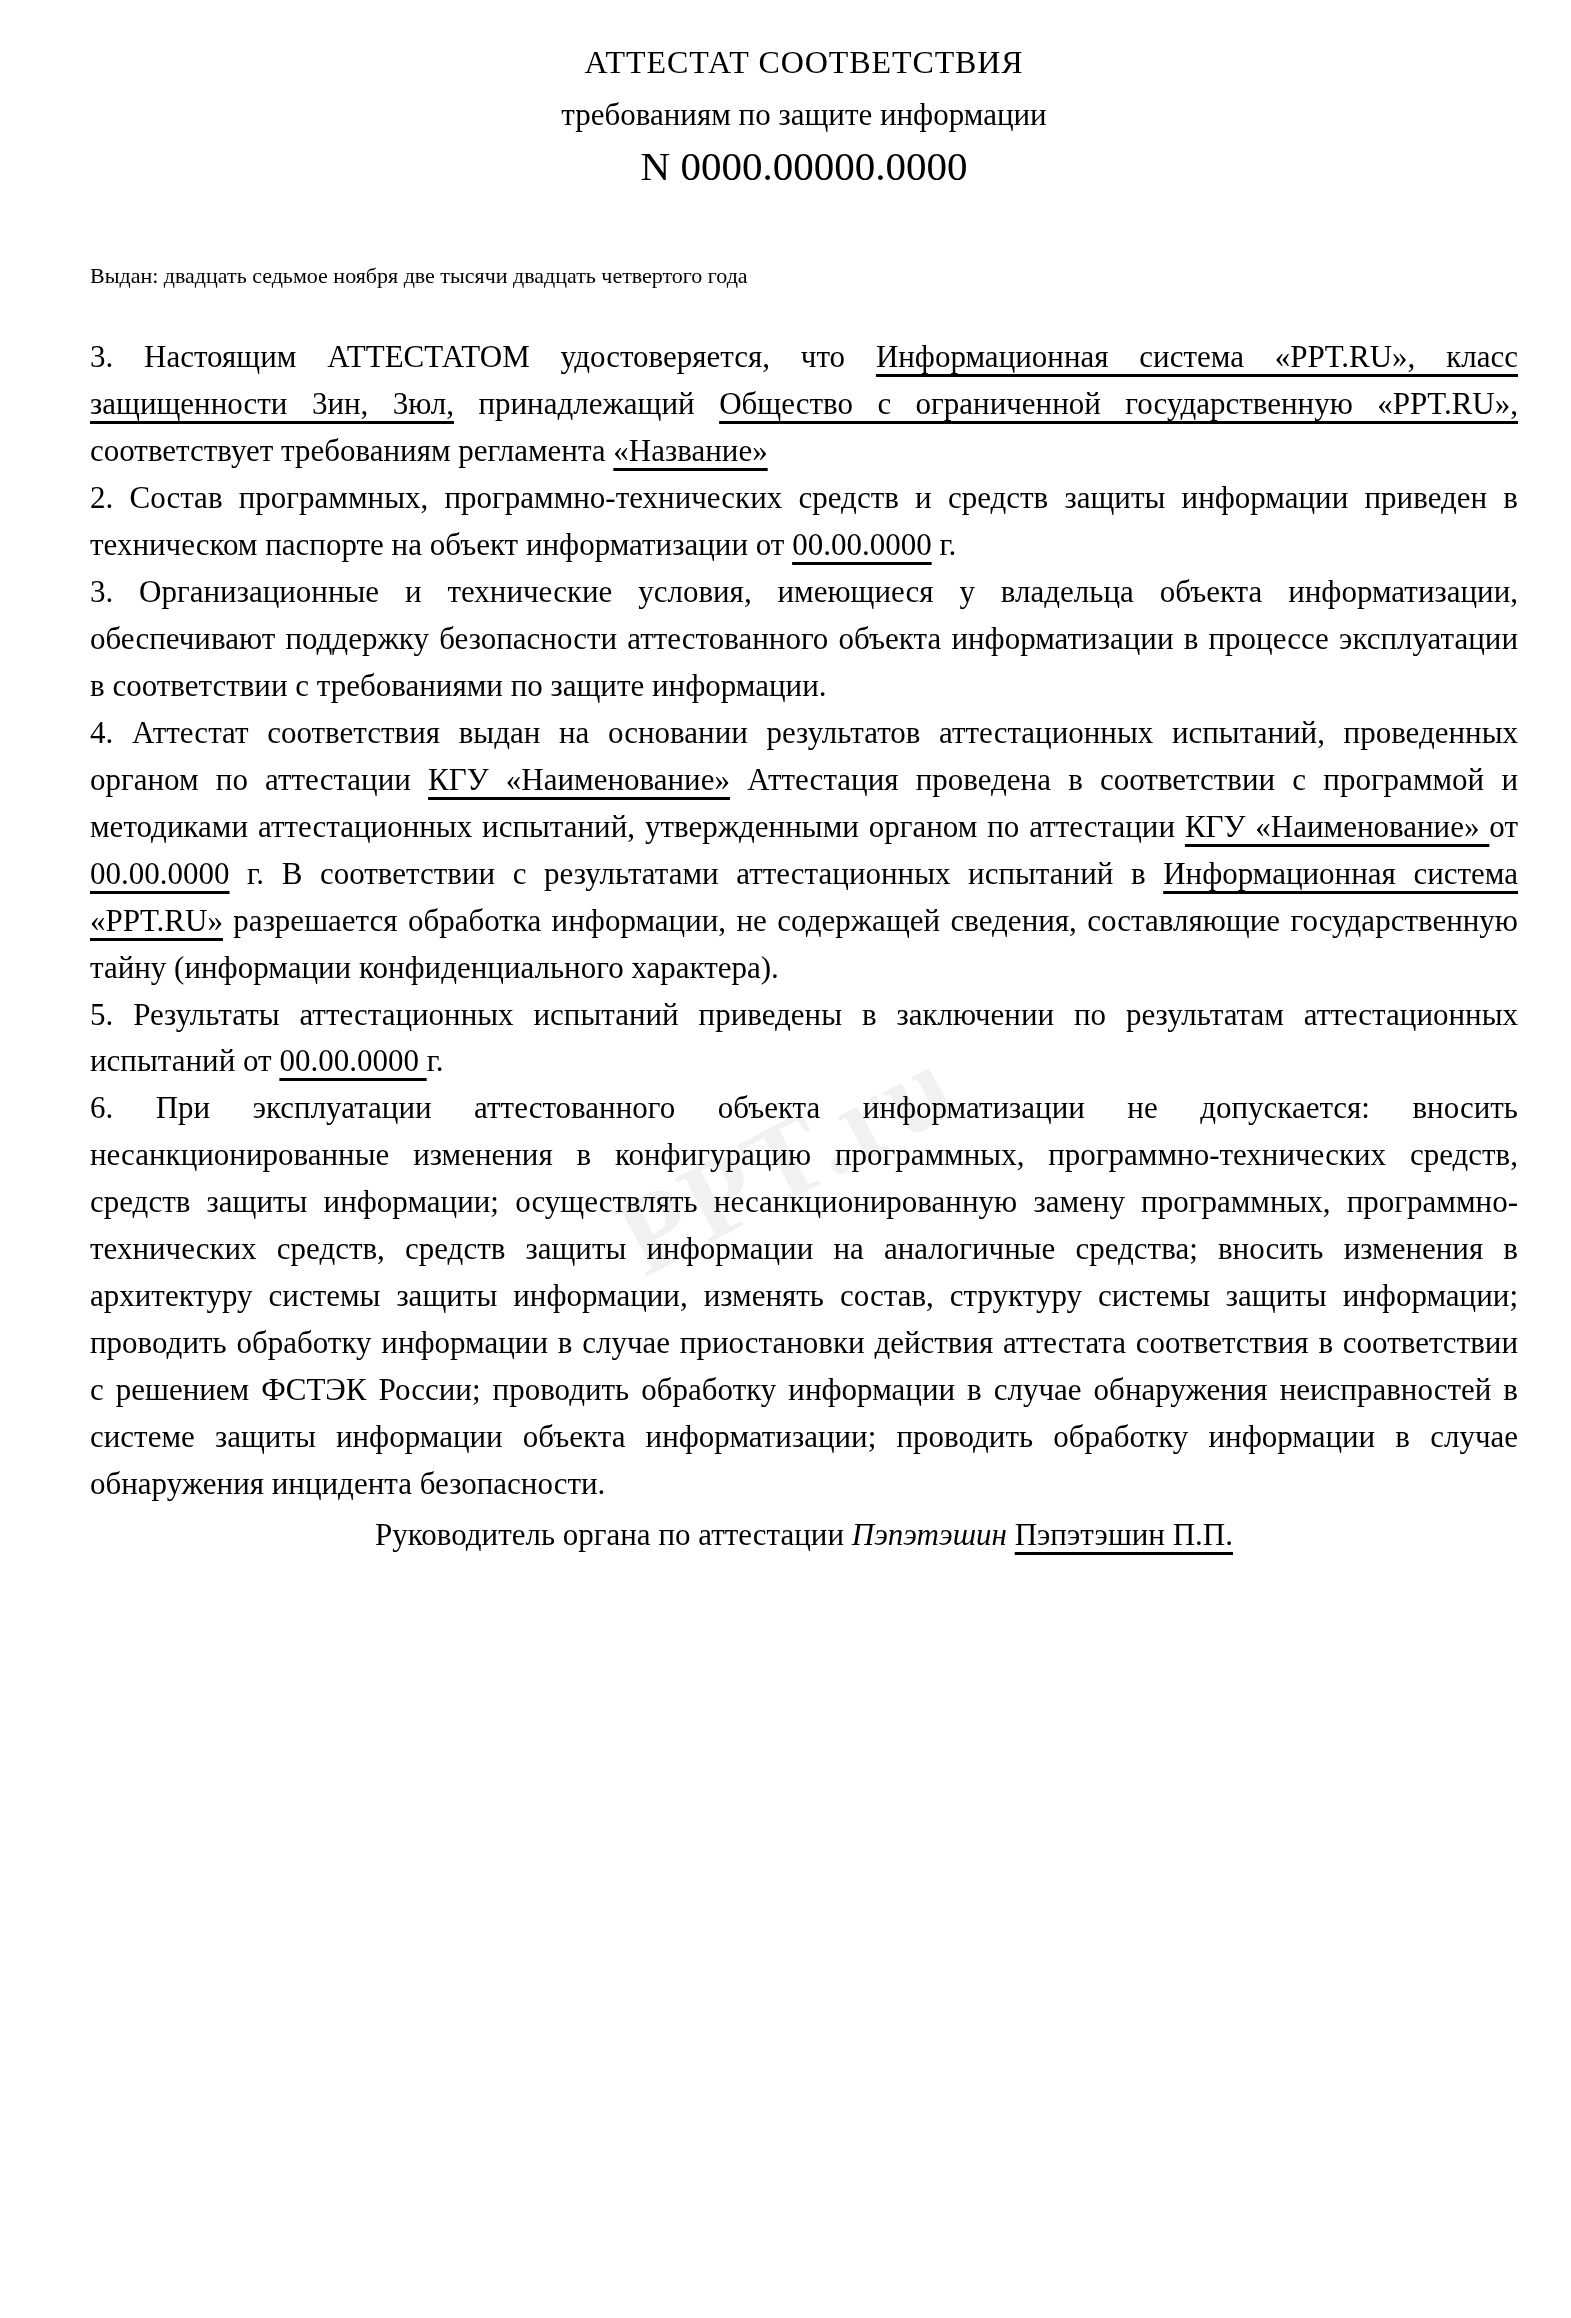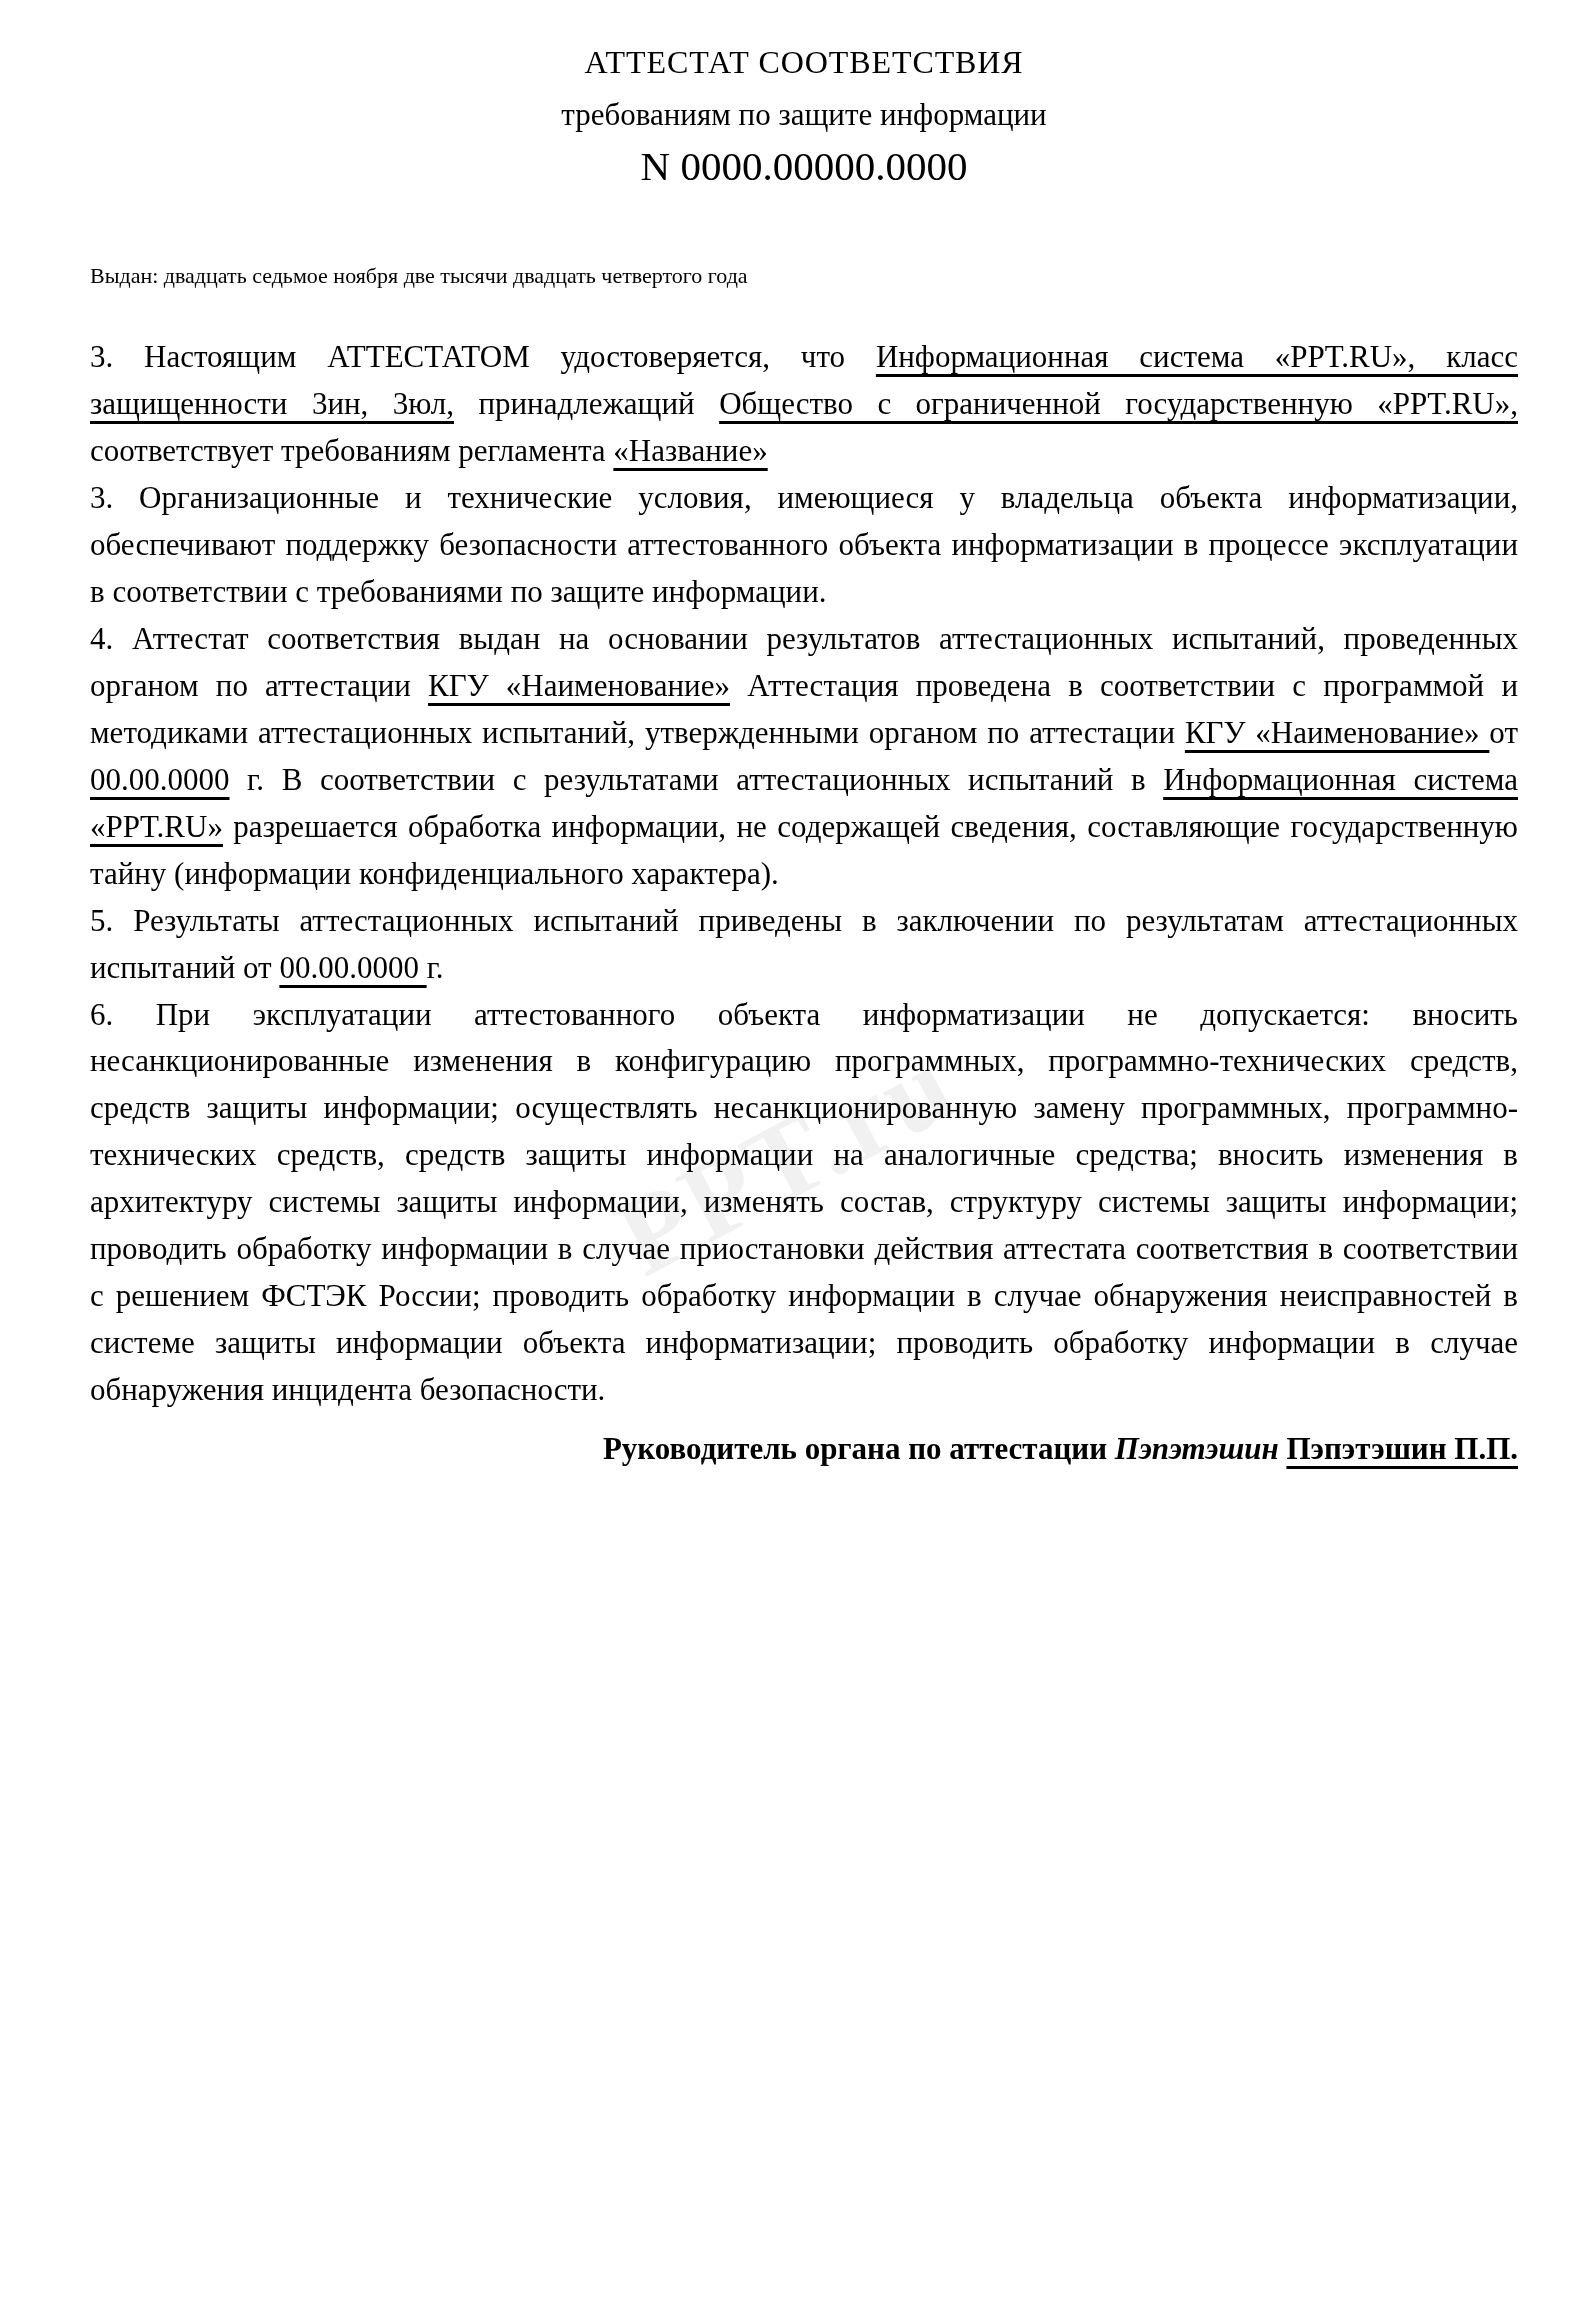--- a/index.html
+++ b/index.html
@@ -103,23 +103,22 @@
     text-underline-offset: 6.7px;
   }
   .sig-script {
     font-style: italic;
     font-family: "Liberation Serif", "DejaVu Serif", serif;
   }
 
   .signature-line {
     font-size: 31px;
     line-height: 1.5;
-    margin-top: 12px;
-    text-align: right;
-    font-weight: bold;
+    margin-top: 4px;
+    text-align: center;
   }
 </style>
 </head>
 <body>
 
 <div class="page">
 
   <div class="watermark">
     <div class="watermark-text">PPT.ru</div>
   </div>
@@ -131,20 +130,21 @@
       <div class="doc-subtitle">требованиям по защите информации</div>
       <div class="doc-number">N 0000.00000.0000</div>
     </div>
 
     <div class="issue-line">Выдан: двадцать седьмое ноября две тысячи двадцать четвертого года</div>
 
     <div class="body-block">
 
       <p class="para justify-all"><span>3. Настоящим АТТЕСТАТОМ удостоверяется, что </span><span class="u">Информационная система «PPT.RU», класс защищенности 3ин, 3юл,</span><span> принадлежащий </span><span class="u">Общество с ограниченной государственную «PPT.RU»,</span><span> соответствует требованиям регламента </span><span class="u">«Название»</span></p>
 
+      <p class="para justify-all"><span>2. Состав программных, программно-технических средств и средств защиты информации приведен в техническом паспорте на объект информатизации от </span><span class="u">00.00.0000</span><span> г.</span></p>
 
       <p class="para justify-all"><span>3. Организационные и технические условия, имеющиеся у владельца объекта информатизации, обеспечивают поддержку безопасности аттестованного объекта информатизации в процессе эксплуатации в соответствии с требованиями по защите информации.</span></p>
 
       <p class="para justify-all"><span>4. Аттестат соответствия выдан на основании результатов аттестационных испытаний, проведенных органом по аттестации </span><span class="u">КГУ «Наименование»</span><span> Аттестация проведена в соответствии с программой и методиками аттестационных испытаний, утвержденными органом по аттестации </span><span class="u">КГУ «Наименование» </span><span>от </span><span class="u">00.00.0000</span><span> г. В соответствии с результатами аттестационных испытаний в </span><span class="u">Информационная система «PPT.RU»</span><span> разрешается обработка информации, не содержащей сведения, составляющие государственную тайну (информации конфиденциального характера).</span></p>
 
       <p class="para justify-all"><span>5. Результаты аттестационных испытаний приведены в заключении по результатам аттестационных испытаний от </span><span class="u">00.00.0000 </span><span>г.</span></p>
 
       <p class="para justify-all"><span>6. При эксплуатации аттестованного объекта информатизации не допускается: вносить несанкционированные изменения в конфигурацию программных, программно-технических средств, средств защиты информации; осуществлять несанкционированную замену программных, программно-технических средств, средств защиты информации на аналогичные средства; вносить изменения в архитектуру системы защиты информации, изменять состав, структуру системы защиты информации; проводить обработку информации в случае приостановки действия аттестата соответствия в соответствии с решением ФСТЭК России; проводить обработку информации в случае обнаружения неисправностей в системе защиты информации объекта информатизации; проводить обработку информации в случае обнаружения инцидента безопасности.</span></p>
 
 

